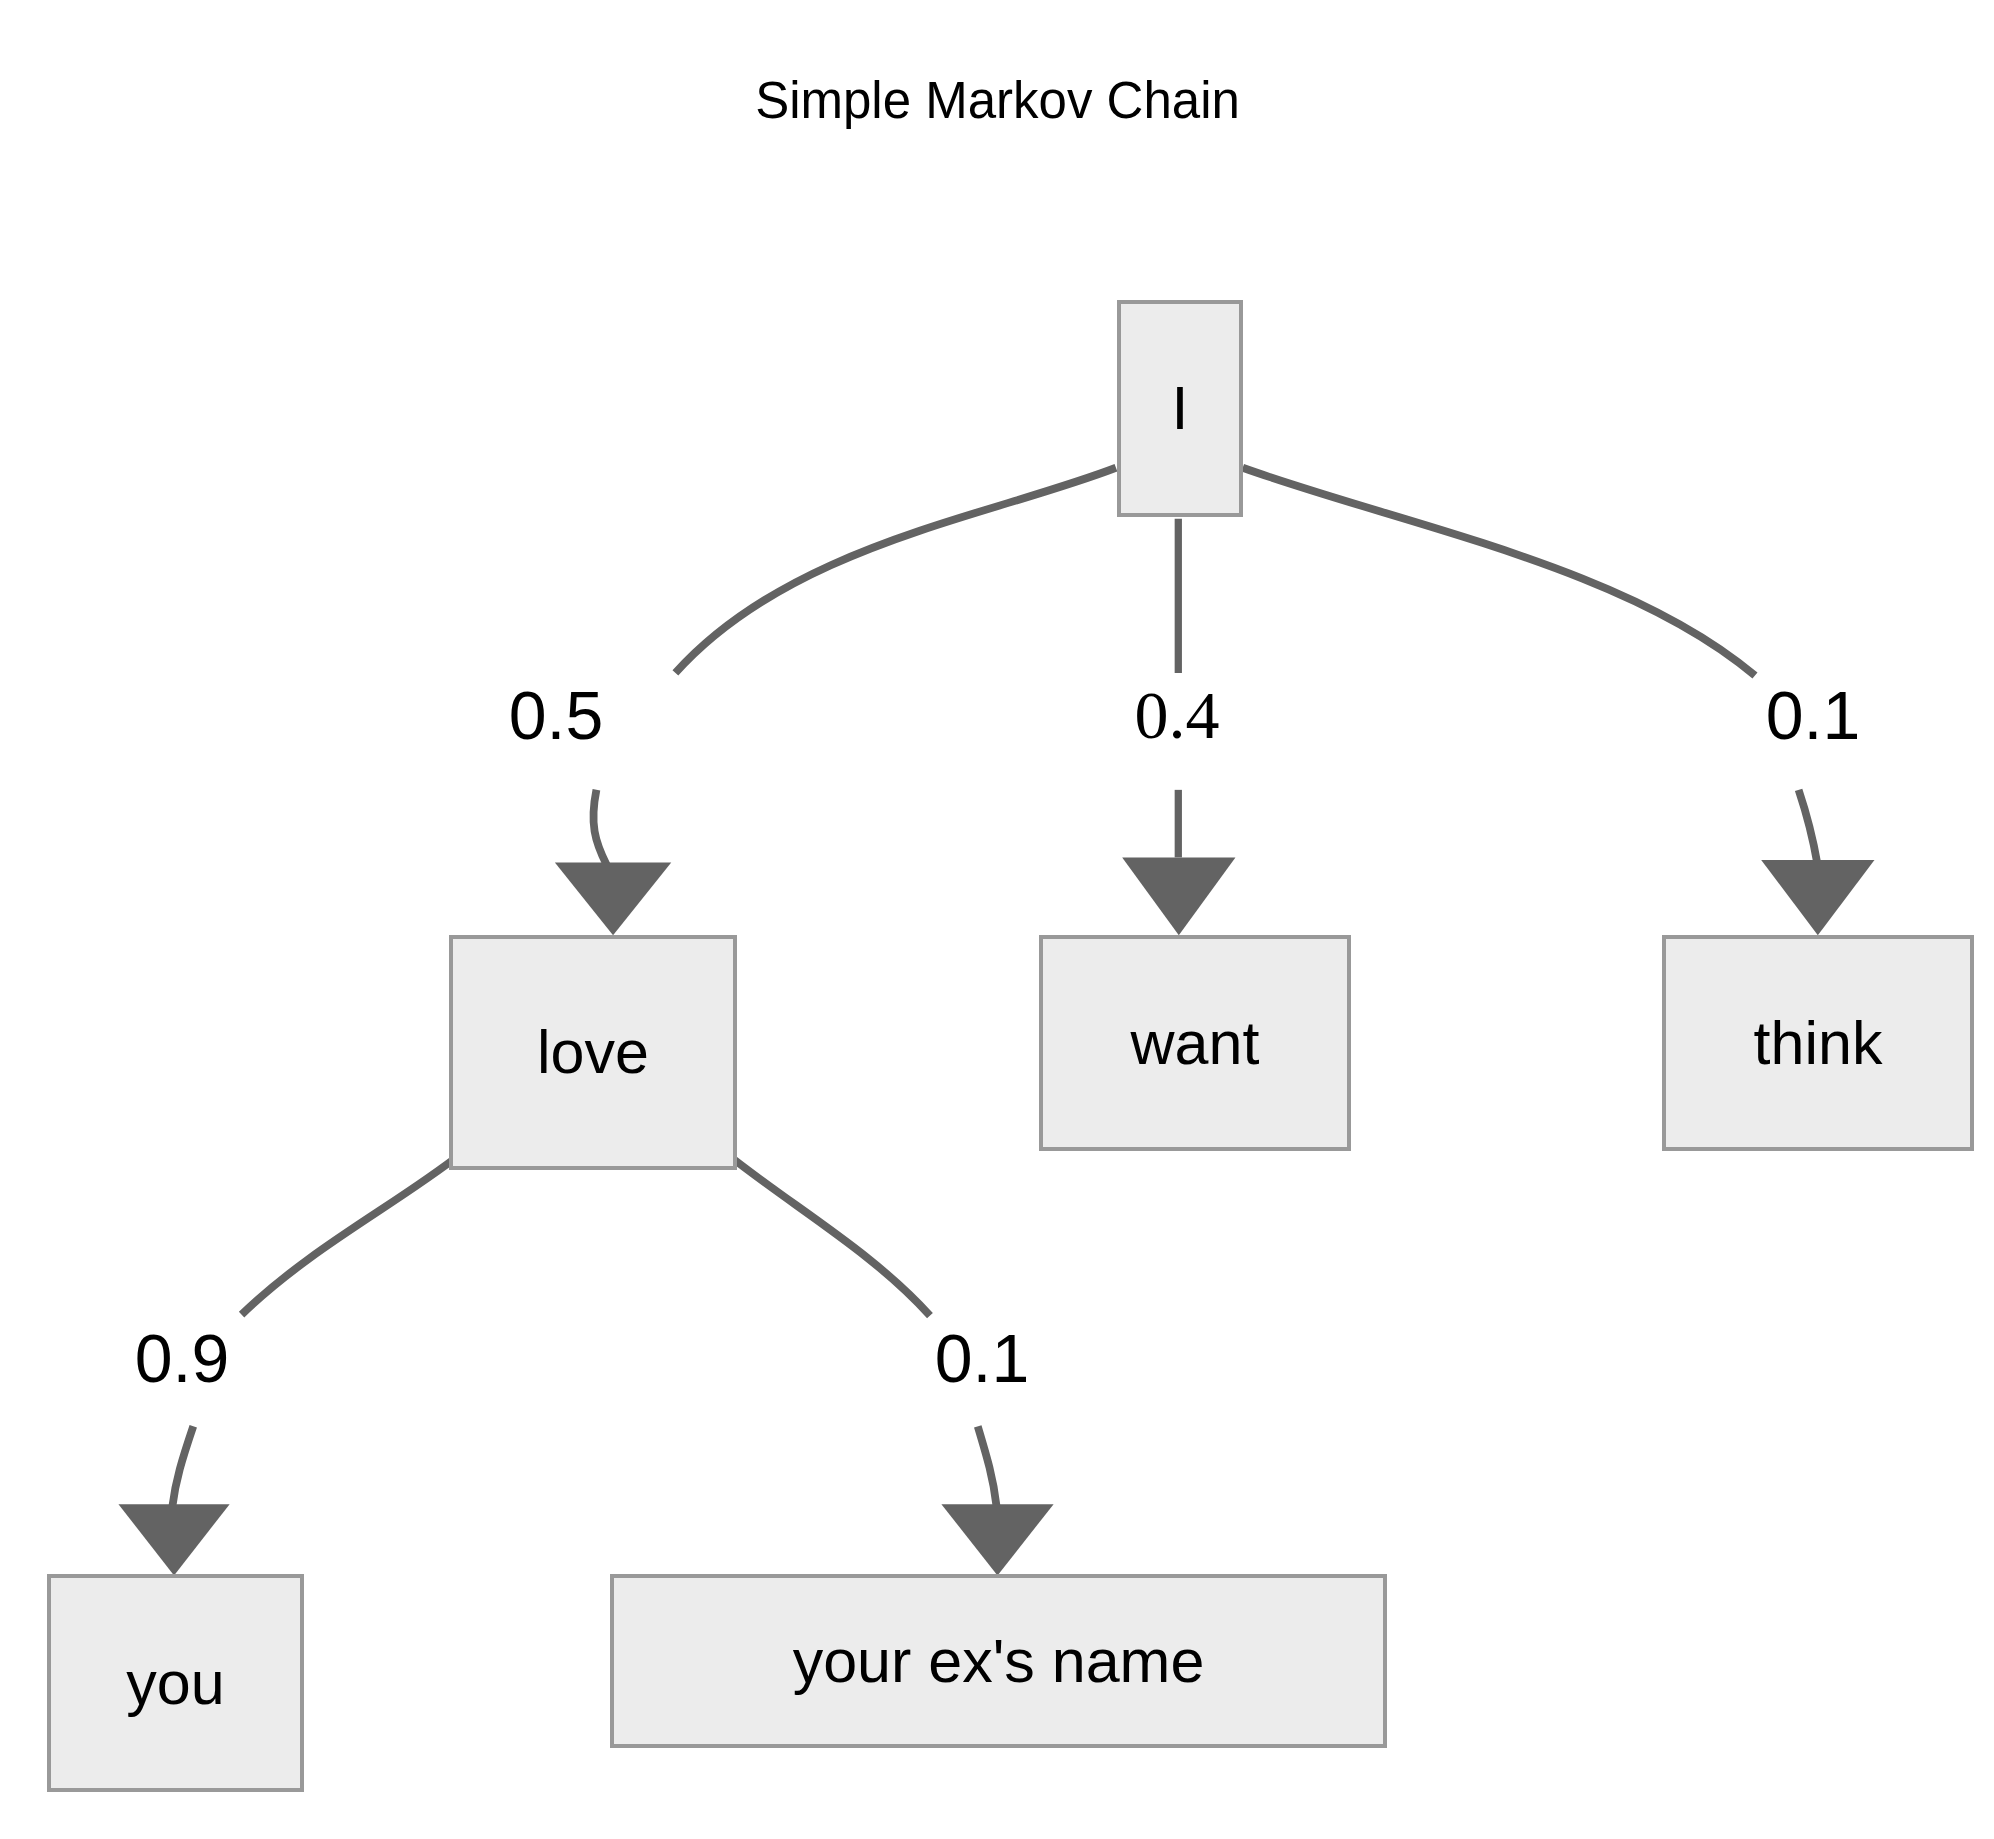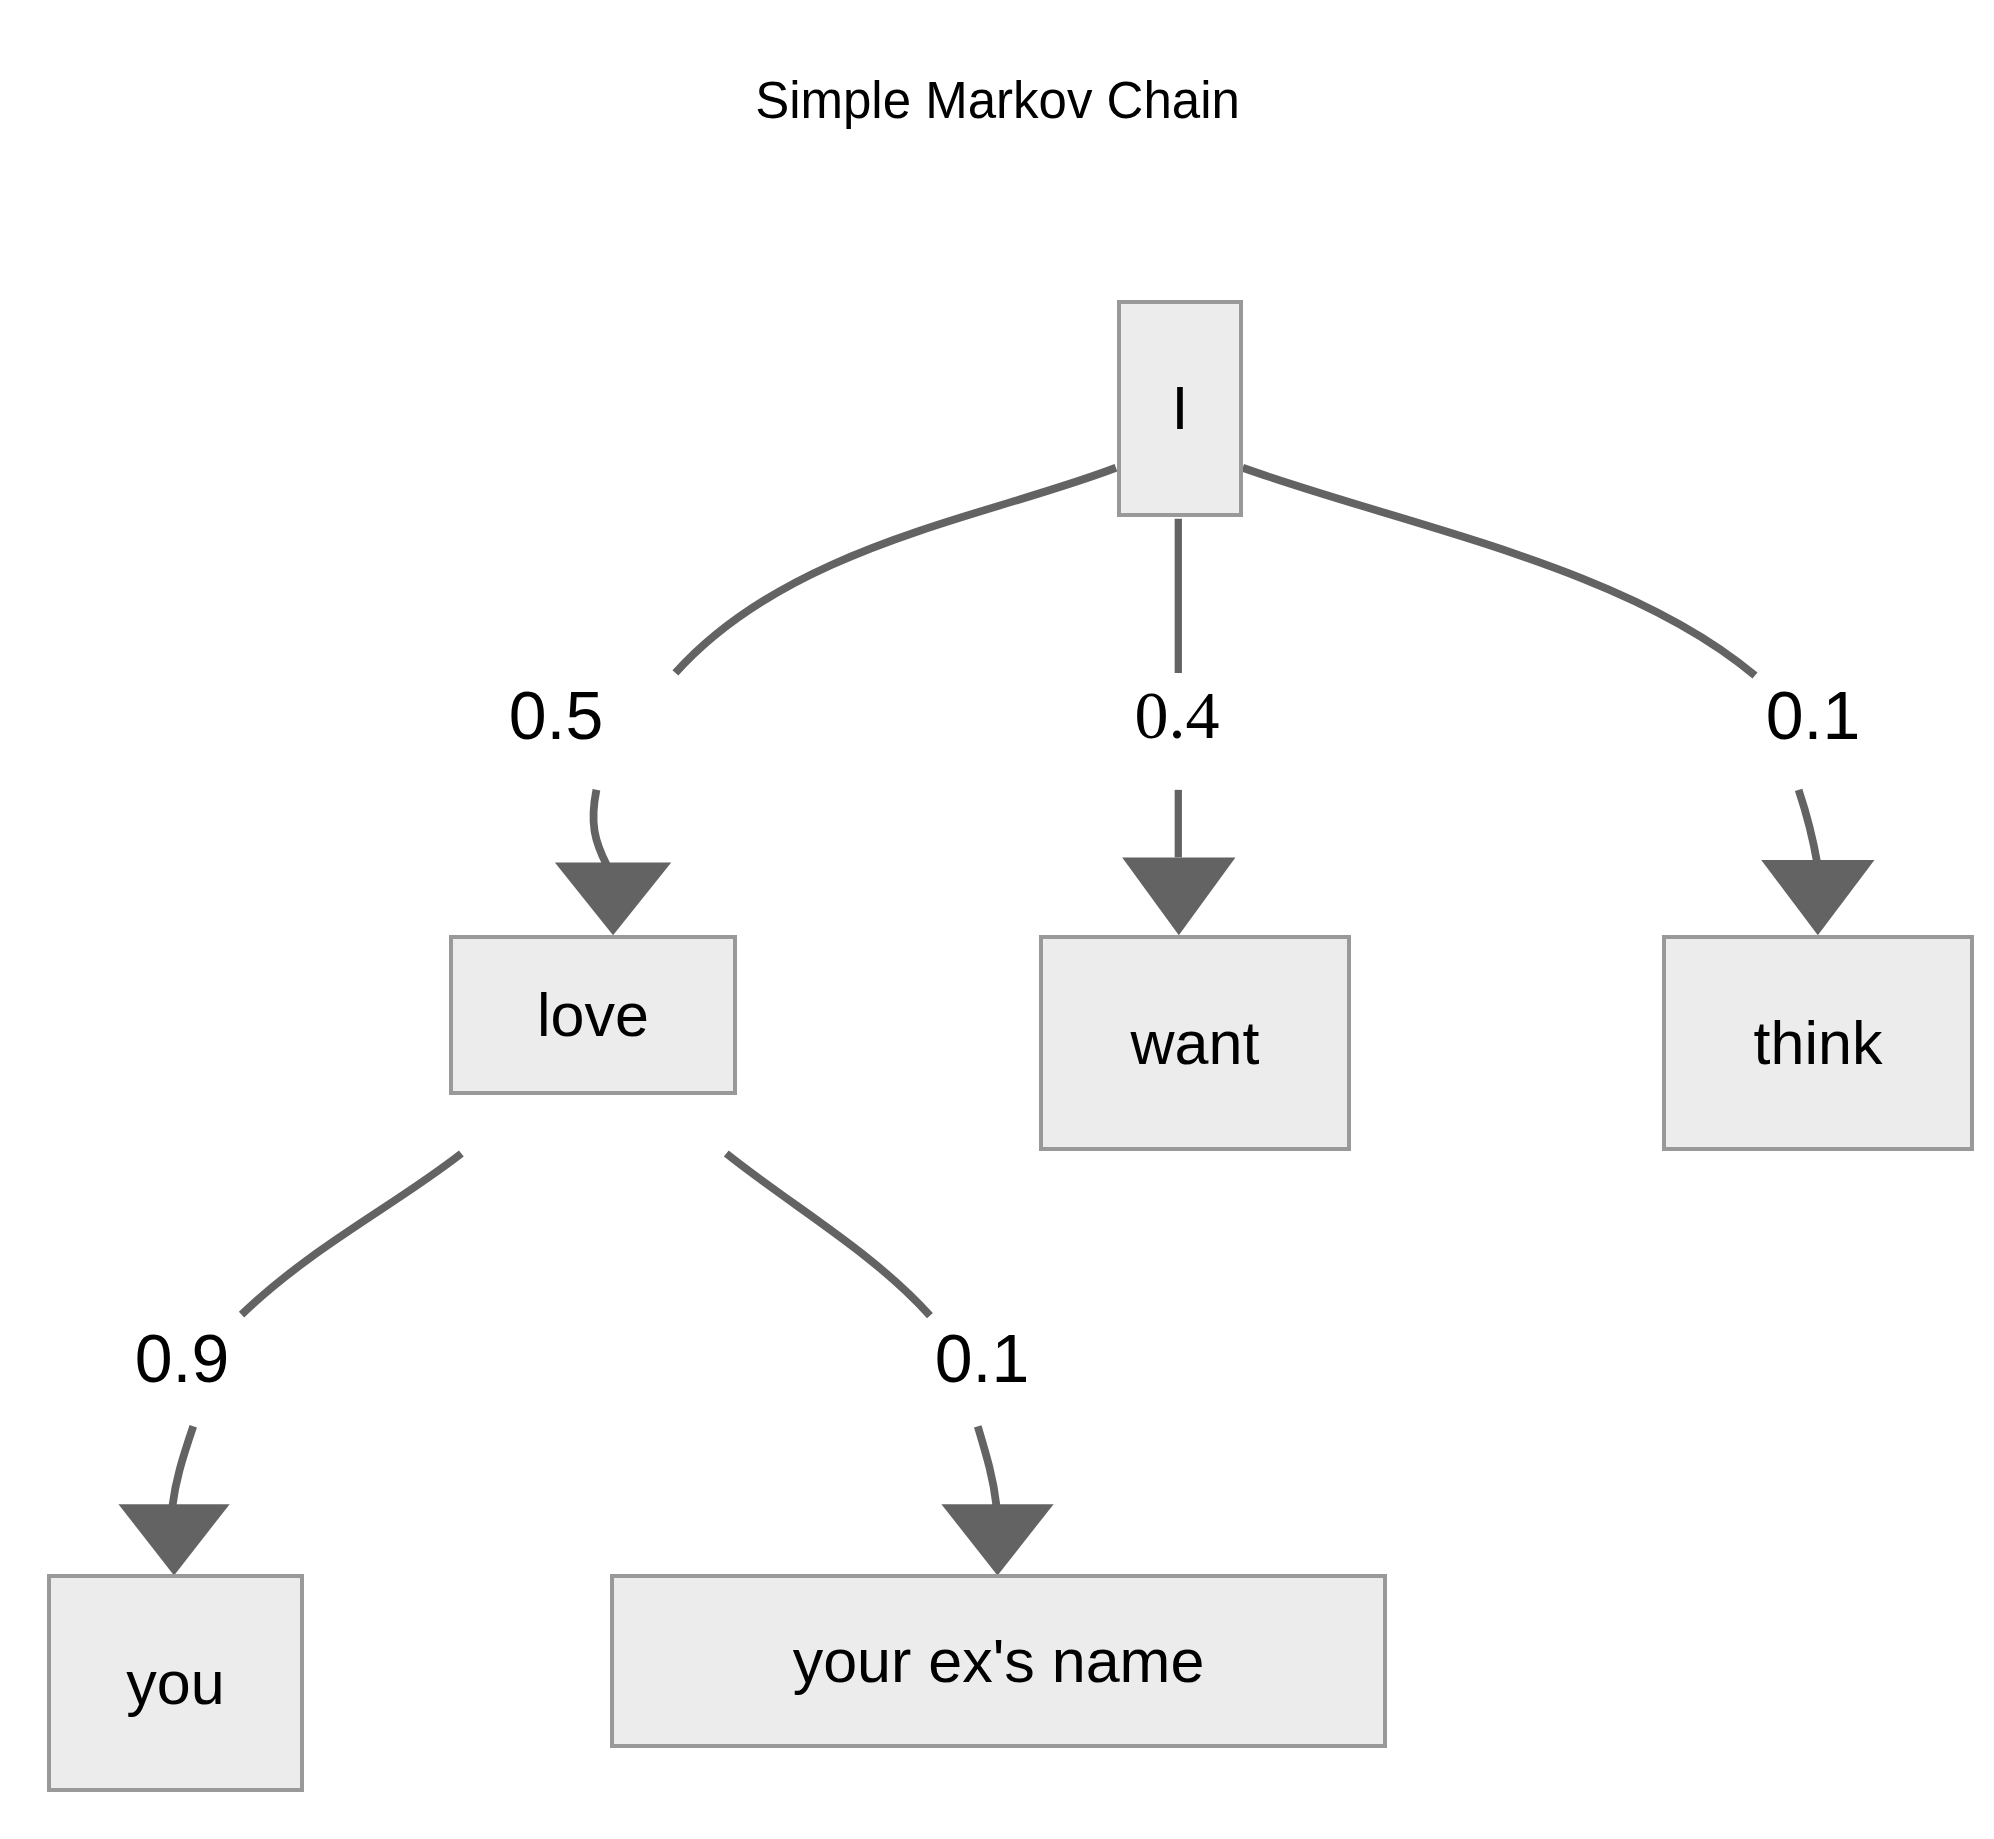--- a/index.html
+++ b/index.html
@@ -95,21 +95,21 @@
       <polygon points="3390,1655 3608,1655 3499,1800"></polygon>
       <polygon points="228,2895 442,2895 335,3032"></polygon>
       <polygon points="1812,2895 2028,2895 1920,3032"></polygon>
     </g>
   </svg>
 
   <div class="node-box" style="left:1117px; top:300px; width:126px; height:217px;">
     <span class="node-label">I</span>
   </div>
 
-  <div class="node-box" style="left:449px; top:935px; width:288px; height:160px;align-items:center;">
+  <div class="node-box" style="left:449px; top:935px; width:288px; height:235px;align-items:center;">
     <span class="node-label">love</span>
   </div>
 
   <div class="node-box" style="left:1662px; top:935px; width:312px; height:216px;">
     <span class="node-label">think</span>
   </div>
 
   <div class="node-box" style="left:1039px; top:935px; width:312px; height:216px;">
     <span class="node-label">want</span>
   </div>

